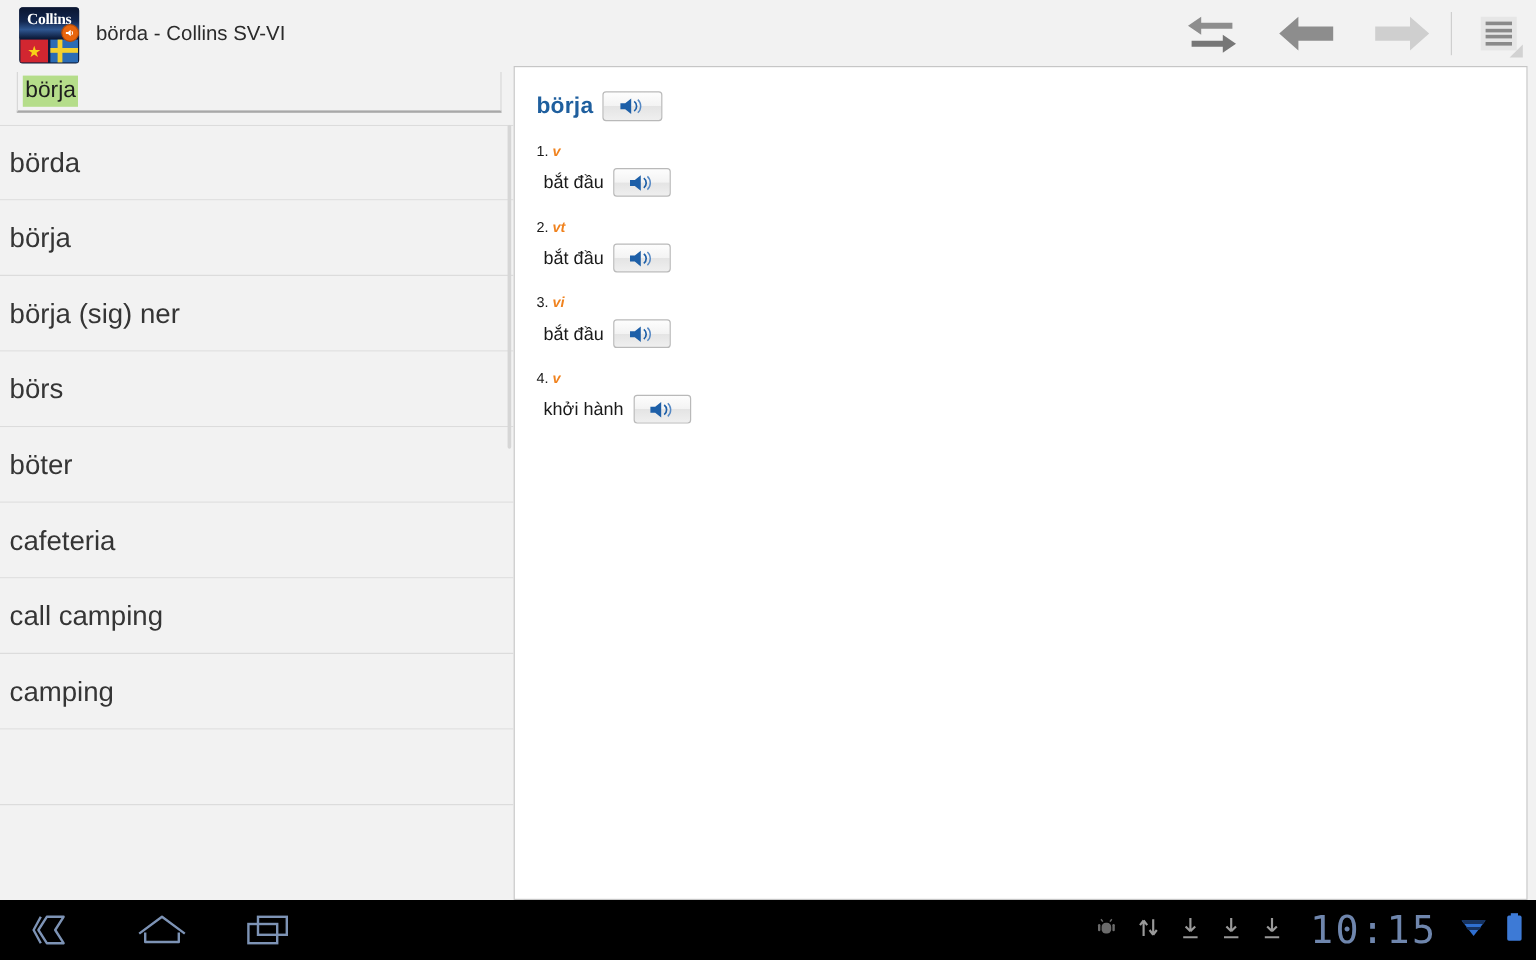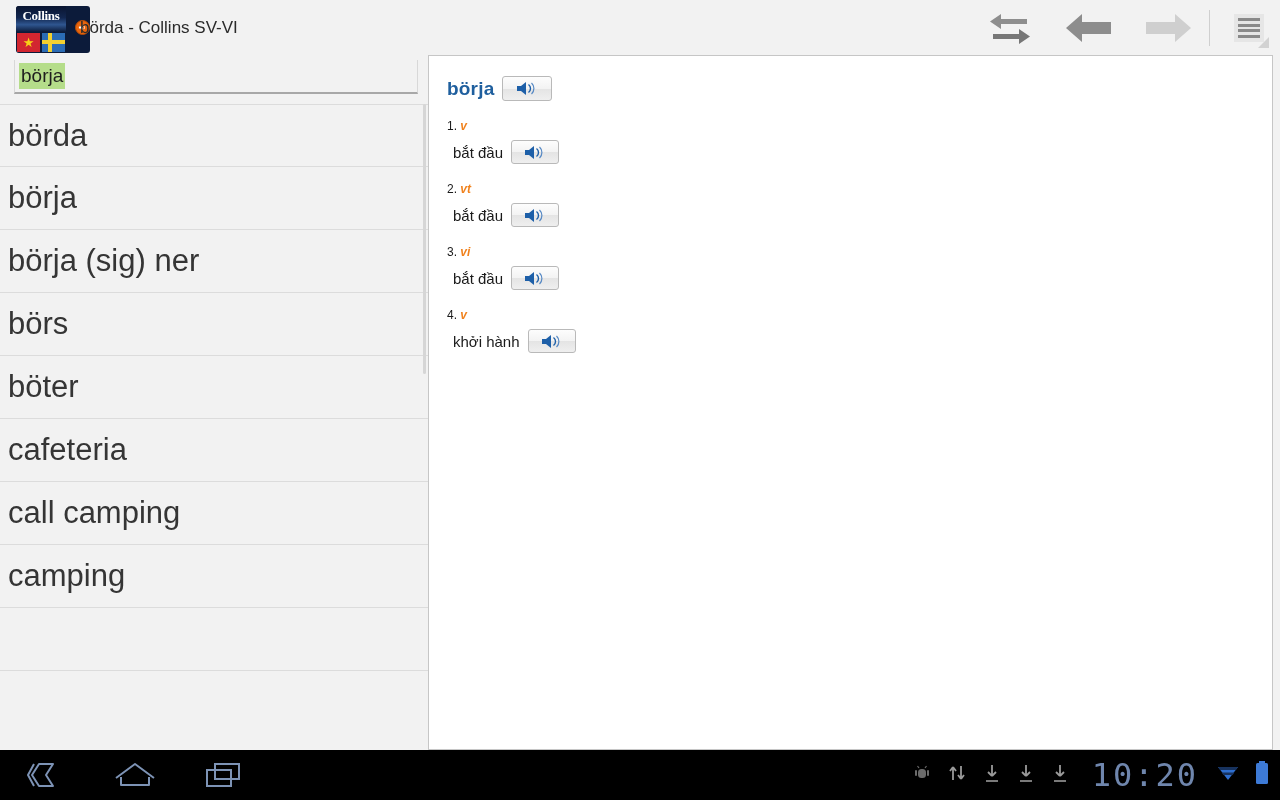--- a/index.html
+++ b/index.html
@@ -13,21 +13,21 @@
   #app { position: relative; width: 1280px; height: 800px; }
 
   
   .actionbar {
     position: absolute; left: 0; top: 0; width: 1280px; height: 56px;
     background: #f2f2f2;
     display: flex; align-items: center;
   }
   .app-icon {
     position: absolute; left: 16px; top: 6px;
-    width: 74px; height: 47px;
+    width: 50px; height: 47px;
     border-radius: 3px; overflow: hidden;
     background: #0c1b3a;
   }
   .icon-top {
     position: absolute; left: 0; top: 0; width: 50px; height: 26px;
     background: linear-gradient(180deg,#0a1530 0%, #12264f 45%, #2f5690 72%, #0c1b3a 100%);
   }
   .icon-collins {
     position: absolute; left: 0; top: 2px; width: 50px;
     text-align: center; color: #ffffff;
@@ -108,21 +108,21 @@
   
   .wordlist {
     position: absolute; left: 0; top: 104px; width: 428px; height: 646px;
     background: #f2f2f2; overflow: hidden;
   }
   .word-row {
     height: 63px; display: flex; align-items: center;
     padding-left: 8px;
     border-bottom: 1px solid #dcdcdc;
     background: #f2f2f2;
-    font-size: 31px; color: #353535;
+    font-size: 23px; color: #353535;
   }
   .word-row:first-child { border-top: 1px solid #dcdcdc; }
   .list-scrollbar {
     position: absolute; right: 2px; top: 0; width: 3px; height: 270px;
     background: #d6d6d6; border-radius: 2px;
   }
 
   
   .defpanel {
     position: absolute; left: 428px; top: 55px; width: 845px; height: 695px;
@@ -396,21 +396,21 @@
           <path d="M4 19h12" stroke="#9a9a9a" stroke-width="1.6"></path>
         </svg>
       </span>
       <span>
         <svg width="20" height="22" viewBox="0 0 20 22">
           <path d="M10 3v11M10 14l-4-4M10 14l4-4" stroke="#9a9a9a" stroke-width="1.8" fill="none"></path>
           <path d="M4 19h12" stroke="#9a9a9a" stroke-width="1.6"></path>
         </svg>
       </span>
 
-      <span class="clock">10:20</span>
+      <span class="clock">10:15</span>
 
       <span>
         <svg width="24" height="22" viewBox="0 0 24 22">
           <path d="M2 5h20l-10 13z" fill="#2f6fd0"></path>
           <path d="M2 5h20l-2.2 3H4.2z" fill="#17325e"></path>
           <path d="M5.6 10.5h12.8l-1.8 2.4H7.4z" fill="#17325e"></path>
         </svg>
       </span>
 
       <span>

